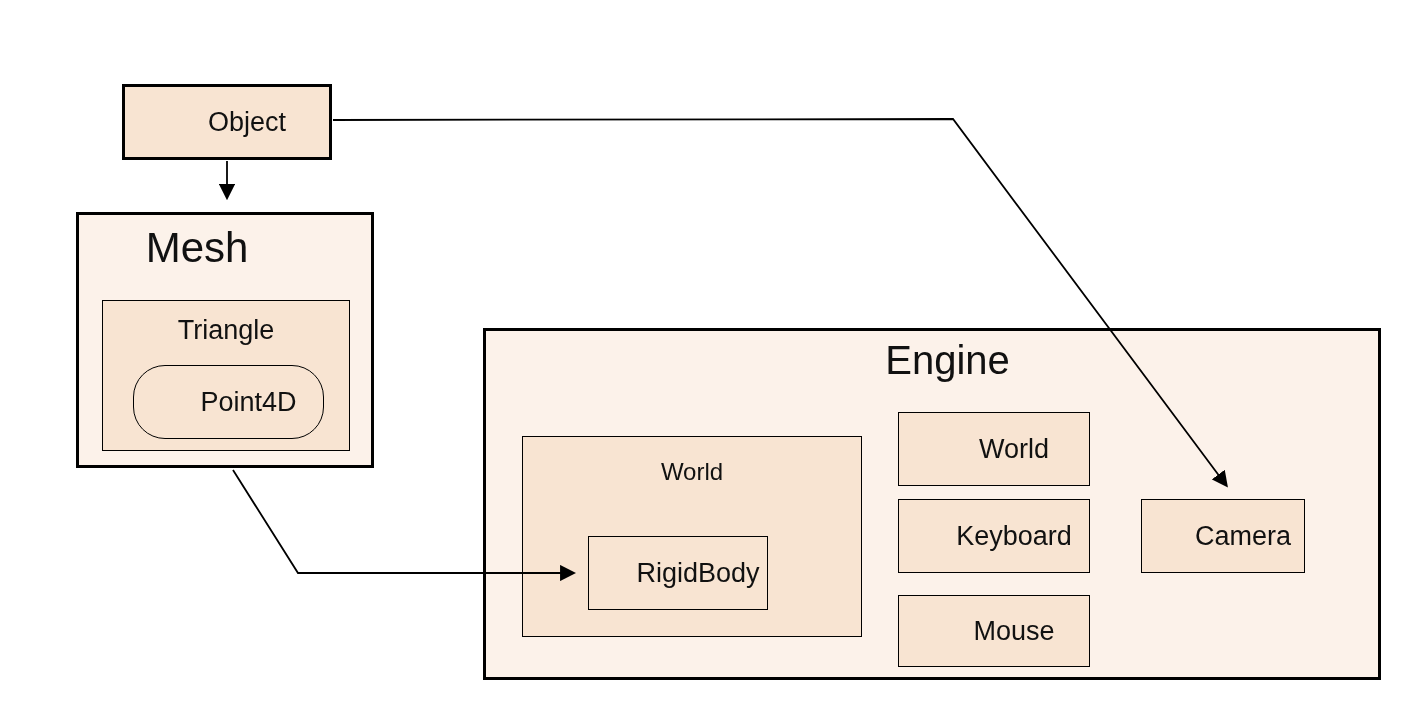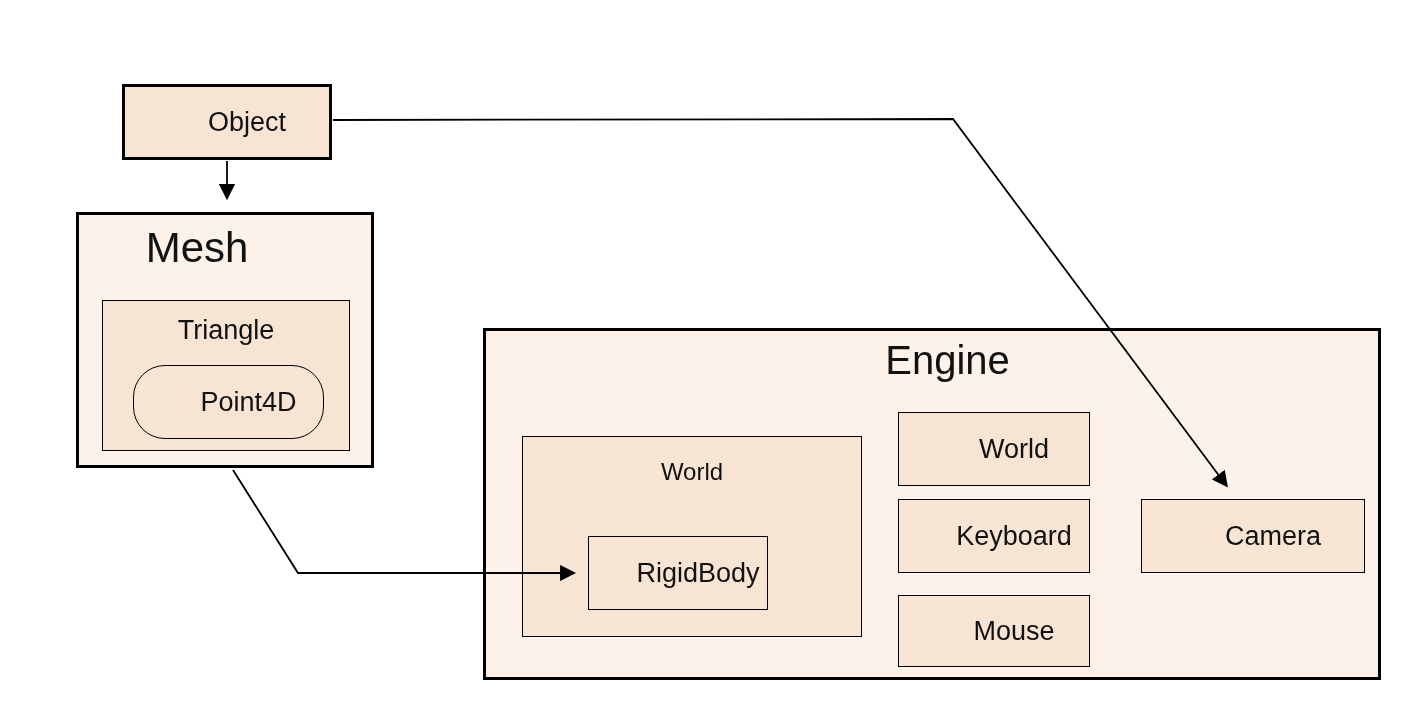--- a/index.html
+++ b/index.html
@@ -87,21 +87,21 @@
   </div>
 
   <div class="node thin fill-inner leaf" style="left:898px; top:499px; width:192px; height:74px;">
     <span>Keyboard</span>
   </div>
 
   <div class="node thin fill-inner leaf" style="left:898px; top:587px; width:192px; height:72px;margin-top:8px;">
     <span>Mouse</span>
   </div>
 
-  <div class="node thin fill-inner leaf" style="left:1141px; top:499px; width:224px; height:74px;">
+  <div class="node thin fill-inner leaf" style="left:1141px; top:499px; width:164px; height:74px;">
     <span>Camera</span>
   </div>
 
   <div class="node thick fill-inner leaf" style="left:122px; top:84px; width:210px; height:76px;">
     <span>Object</span>
   </div>
 
   <svg class="connectors" viewBox="0 0 1424 726" xmlns="http://www.w3.org/2000/svg">
     <defs>
       <marker id="arrow" viewBox="0 0 10 10" refX="8" refY="5" markerWidth="9" markerHeight="9" orient="auto">

